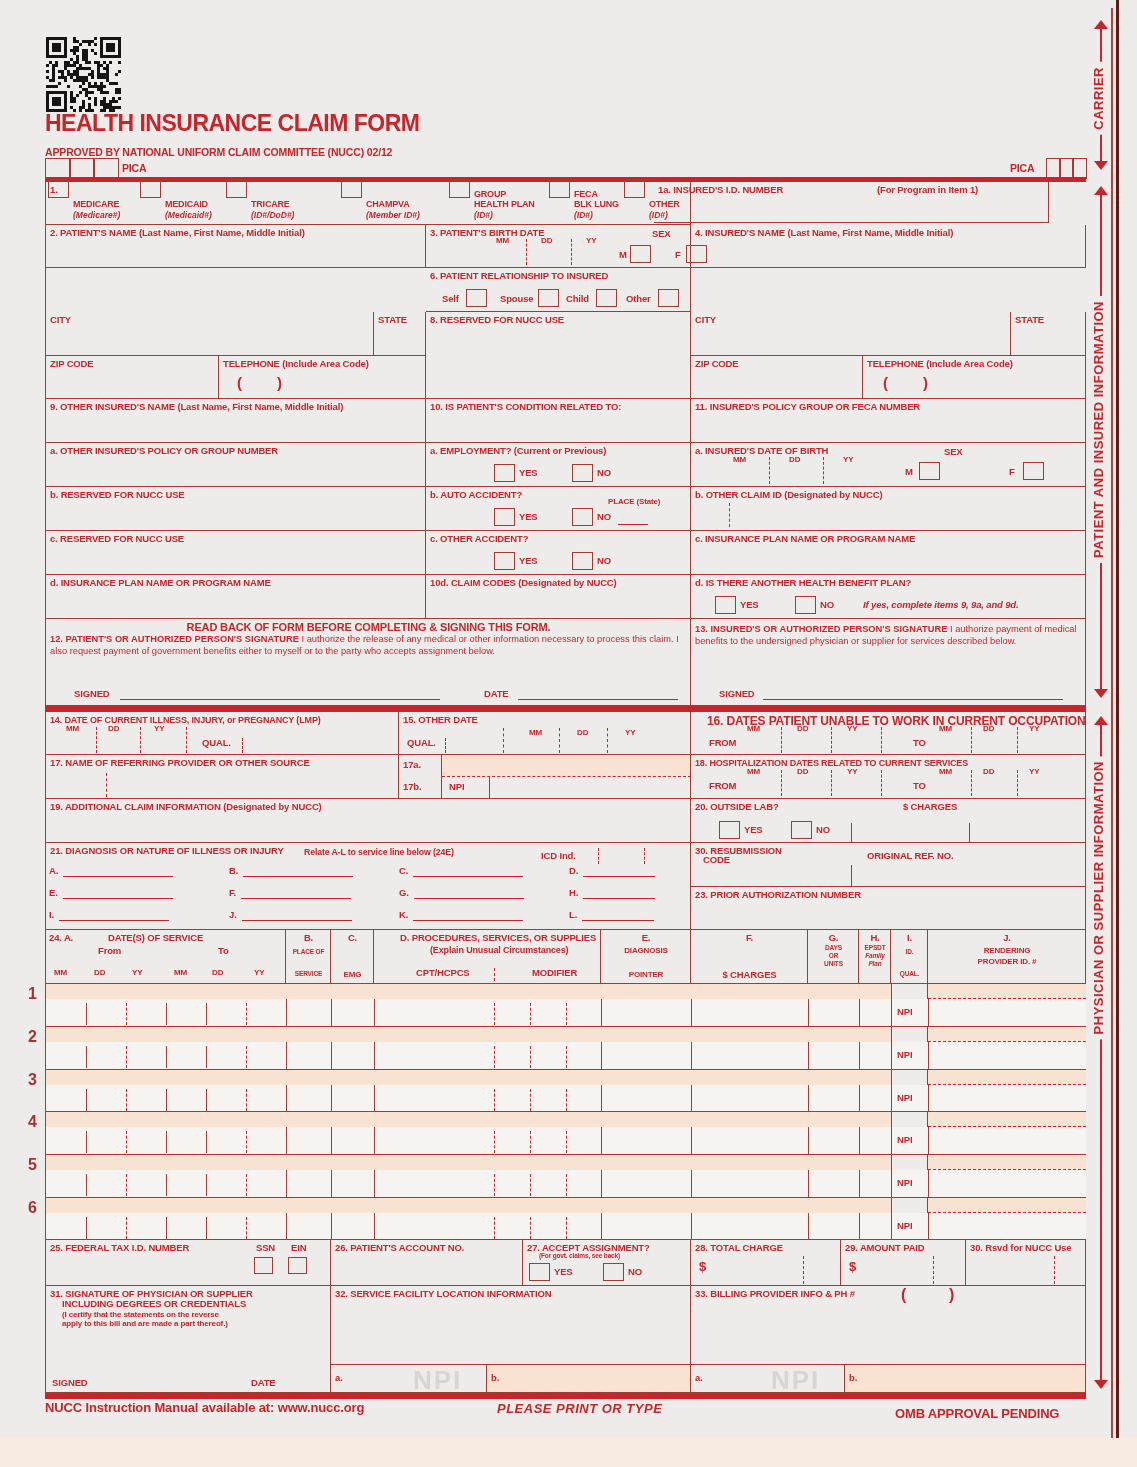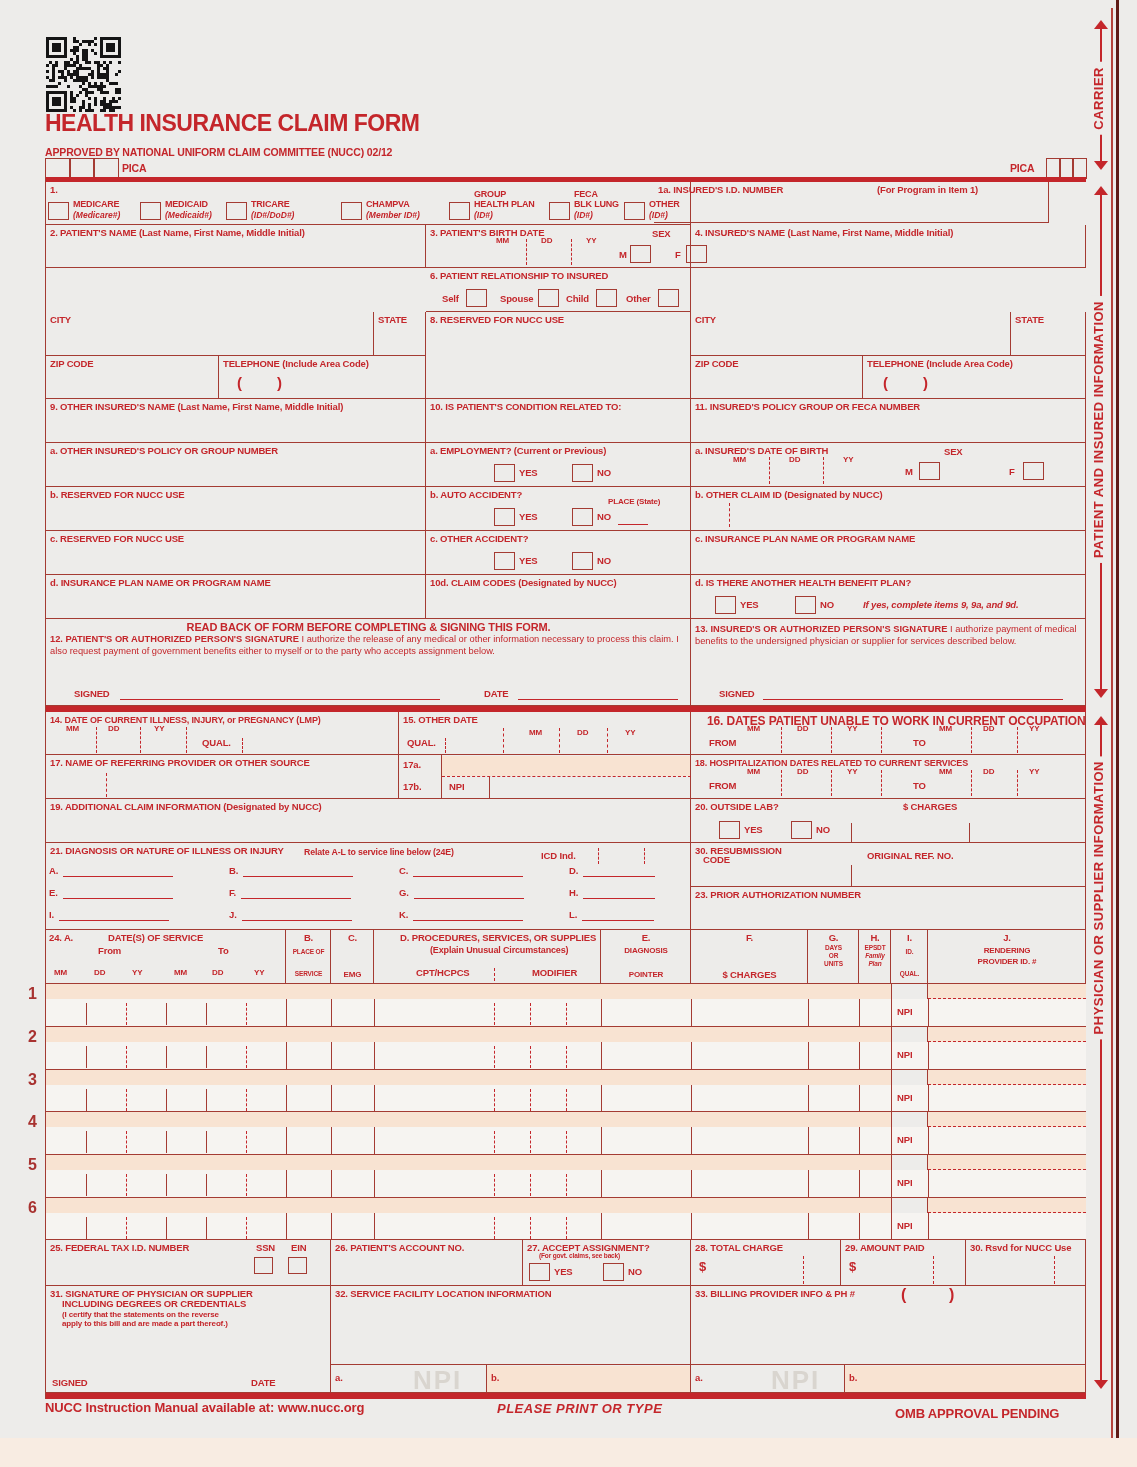--- a/index.html
+++ b/index.html
@@ -16,21 +16,21 @@
   .c{position:absolute;border-right:1px solid var(--bd);border-bottom:1px solid var(--bd);box-sizing:border-box;}
   .sv,.dv{position:absolute;width:0;}
   .sv{border-left:1px solid var(--bd);}
   .dv{border-left:1px dashed var(--ink);}
   .dh{position:absolute;border-top:1px dashed var(--ink);height:0;}
   .sigline{position:absolute;border-bottom:1px solid var(--ink);height:0;}
   .bar{position:absolute;left:0;width:1040px;background:var(--ink);}
   .para{position:absolute;font-size:9.3px;color:var(--ink);line-height:1.3;font-weight:normal;}
   .para b{font-weight:bold;}
   #form{position:absolute;left:45px;top:177px;width:1040px;height:1222px;border-left:1px solid var(--bd);}
-  .opt{position:absolute;bottom:4px;display:flex;align-items:flex-end;gap:4px;height:40px;}
+  .opt{position:absolute;bottom:4px;display:flex;gap:4px;height:40px;}
   .opt .ckx{width:19px;height:16px;border:1px solid var(--bd);flex:none;}
   .optcol{display:flex;flex-direction:column;justify-content:flex-end;}
   .optlbl{display:block;font-weight:bold;color:var(--ink);font-size:9px;line-height:1.1;letter-spacing:-0.2px;white-space:nowrap;}
   .optsub{display:block;font-weight:bold;font-style:italic;color:var(--ink);font-size:8.5px;line-height:1.2;white-space:nowrap;}
   .diag{position:absolute;display:flex;align-items:flex-end;gap:5px;}
   .dline{border-bottom:1px solid var(--ink);height:11px;display:inline-block;}
   .svcline{position:absolute;left:0;width:1040px;border-right:1px solid var(--bd);border-bottom:1px solid var(--bd);box-sizing:border-box;}
   .band{position:absolute;left:0;top:0;width:1040px;height:15px;background:var(--sh);}
   .iwin{position:absolute;left:845px;top:0;width:37px;height:15px;background:var(--pp);border-left:1px solid var(--bd);border-right:1px solid var(--bd);box-sizing:border-box;}
   .jband{position:absolute;left:882px;top:0;width:158px;height:15px;background:var(--sh);border-bottom:1px dashed var(--ink);box-sizing:border-box;}

